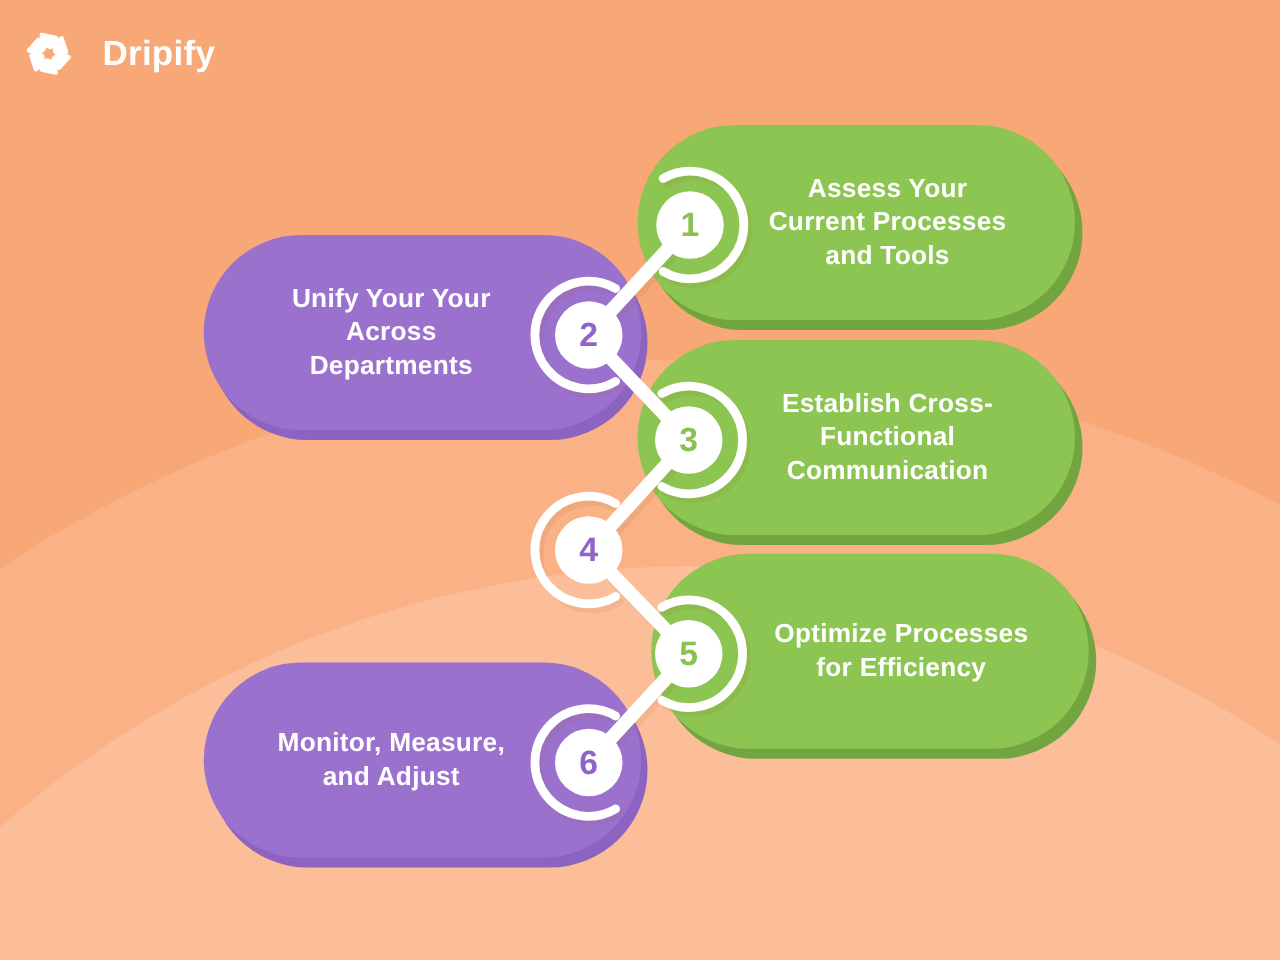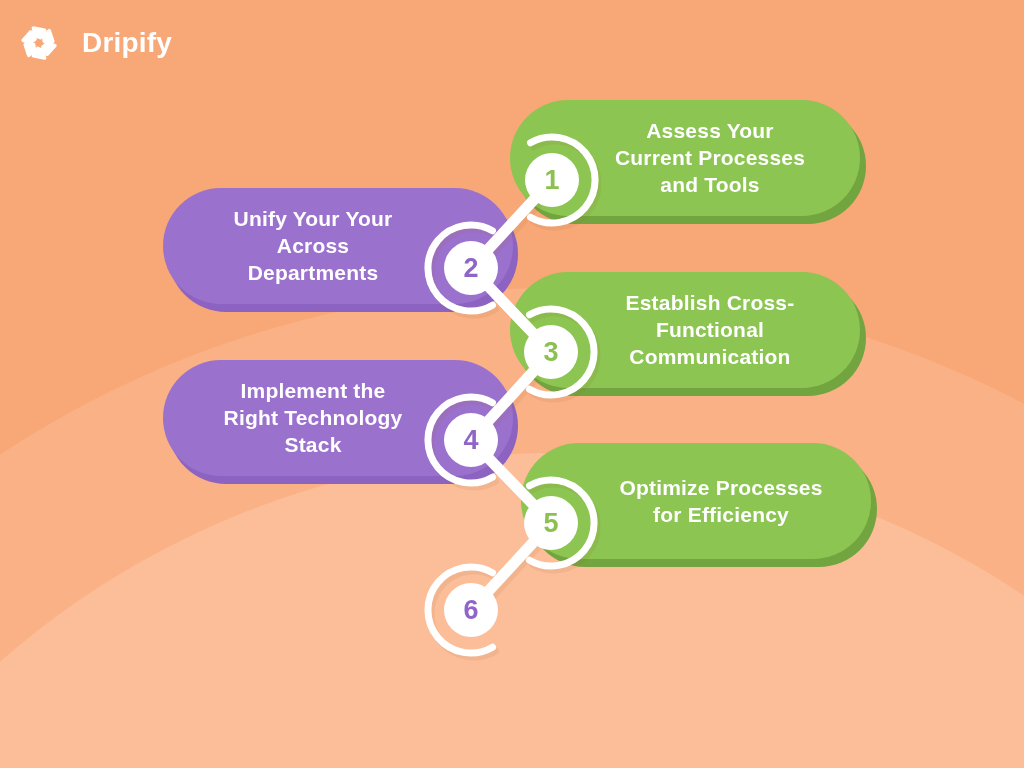--- a/index.html
+++ b/index.html
@@ -28,21 +28,21 @@
     color: #ffffff;
     font-size: 28px;
     font-weight: 700;
     letter-spacing: 0.2px;
   }
 
   
   .pill {
     position: absolute;
     width: 350px;
-    height: 116px;
+    height: 156px;
     border-radius: 80px;
   }
   .pill.green  { background: #8CC551; box-shadow: 6px 8px 0 #72A53F; }
   .pill.purple { background: #9B71CE; box-shadow: 5px 8px 0 #8C63C0; }
 
   .pill-label {
     position: absolute;
     top: 50%;
     transform: translateY(-50%);
     text-align: center;
@@ -113,28 +113,27 @@
   <div class="pill purple p2">
     <div class="pill-label">Unify Your Your
 Across
 Departments</div>
   </div>
   <div class="pill green p3">
     <div class="pill-label">Establish Cross-
 Functional
 Communication</div>
   </div>
-  <div class="pill purple p4">
-    <div class="pill-label">Implement the
-Right Technology
-Stack</div>
-  </div>
   <div class="pill green p5">
     <div class="pill-label">Optimize Processes
 for Efficiency</div>
+  </div>
+  <div class="pill purple p6">
+    <div class="pill-label">Monitor, Measure,
+and Adjust</div>
   </div>
 
   <svg class="overlay" viewBox="0 0 1024 768">
     <g class="connector-group" fill="none" stroke="#ffffff" stroke-linecap="round" stroke-linejoin="round">
       <polyline stroke-width="11" points="552,180 471,268 551,352 471,440 551,523 471,610"></polyline>
       <path stroke-width="7" d="M530.5 142.8 A43 43 0 1 1 530.5 217.2"></path>
       <path stroke-width="7" d="M492.5 230.8 A43 43 0 1 0 492.5 305.2"></path>
       <path stroke-width="7" d="M529.5 314.8 A43 43 0 1 1 529.5 389.2"></path>
       <path stroke-width="7" d="M492.5 402.8 A43 43 0 1 0 492.5 477.2"></path>
       <path stroke-width="7" d="M529.5 485.8 A43 43 0 1 1 529.5 560.2"></path>

